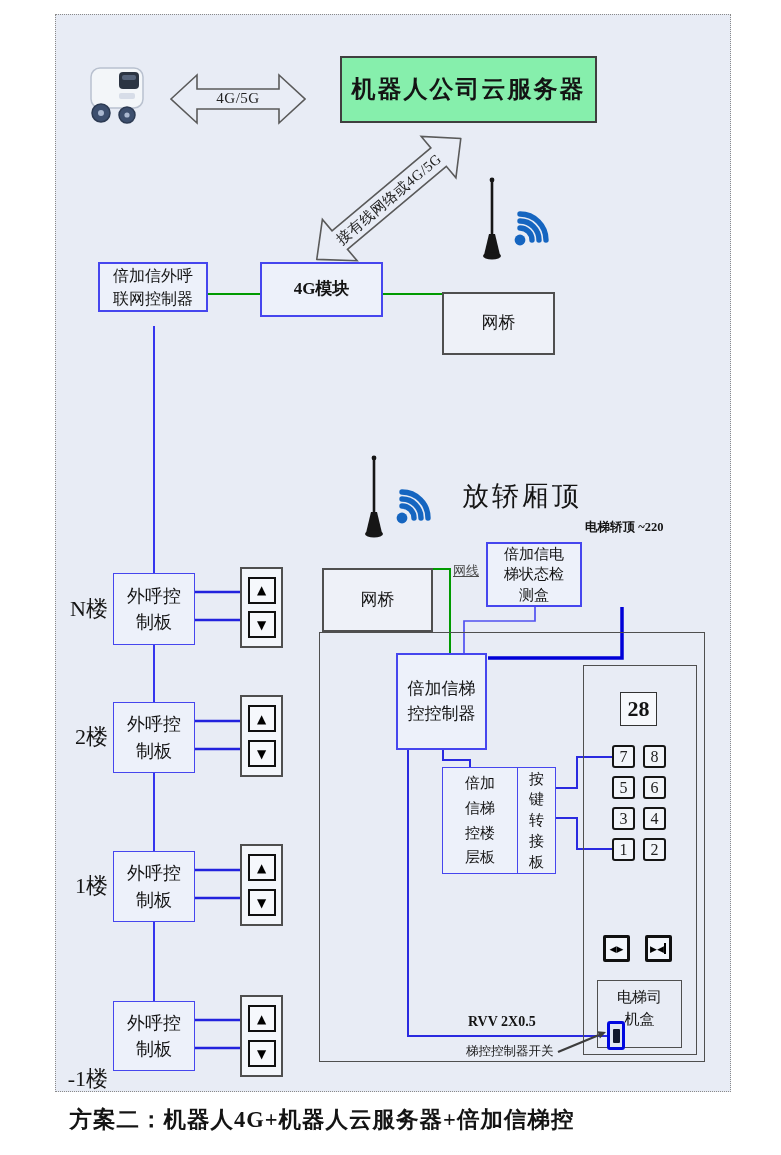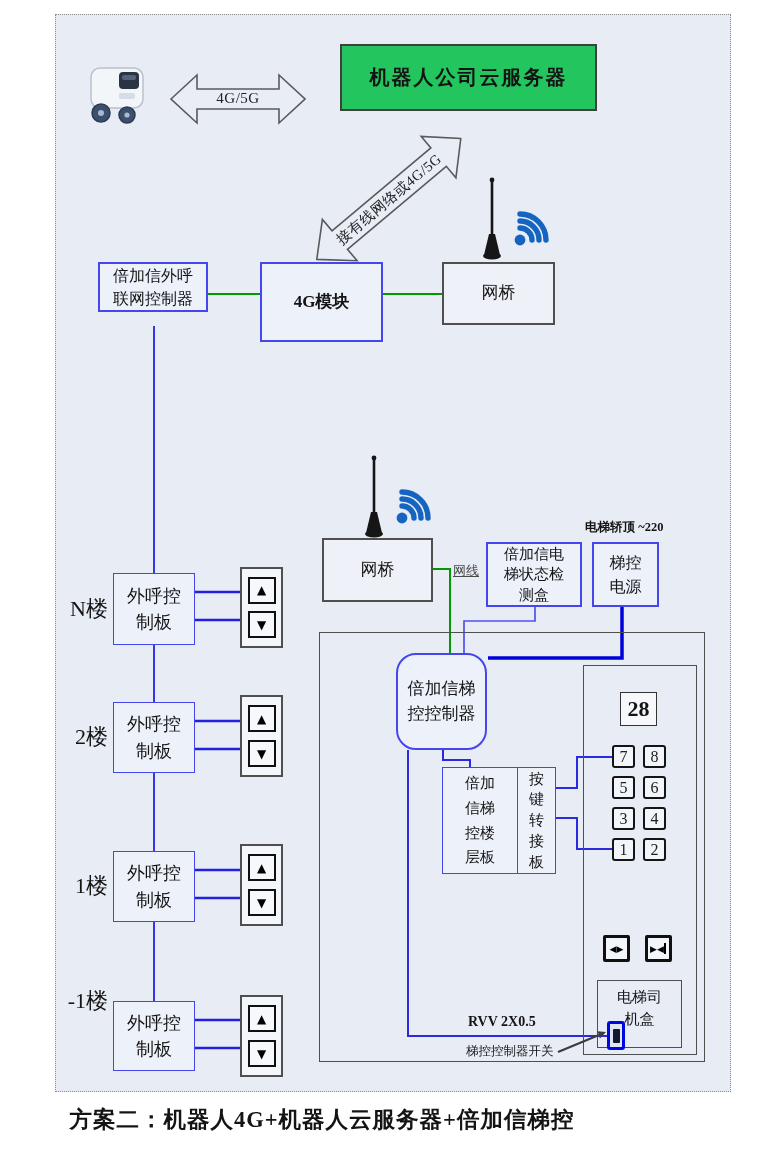--- a/index.html
+++ b/index.html
@@ -3,21 +3,21 @@
 <meta charset="utf-8">
 <style>
   html,body{margin:0;padding:0;background:#ffffff;}
   .canvas{position:relative;width:781px;height:1155px;background:#ffffff;overflow:hidden;
           font-family:"Liberation Serif","DejaVu Serif",serif;color:#141414;}
   .abs{position:absolute;box-sizing:border-box;}
   .board{left:55px;top:14px;width:676px;height:1078px;background:#e8ecf5;border:1px dotted #8a8a8a;}
   .box{display:flex;align-items:center;justify-content:center;text-align:center;
        white-space:pre-line;line-height:1.45;}
   .blue{border:2px solid #4646ee;background:#edf1fa;}
-  .gray{border:2px solid #4f4f4f;background:#eef1f8;}
+  .gray{border:2px solid #4f4f4f;background:#eef1f8;margin-top:30px;}
   .frame{border:2px solid #4f4f4f;background:transparent;}
   .lbl{white-space:pre;line-height:1.2;}
   .b{font-weight:bold;}
   svg.layer{position:absolute;left:0;top:0;}
   .cop-btn{position:absolute;box-sizing:border-box;width:23px;height:23px;border:2.5px solid #151515;
            border-radius:3px;background:#f2f5fa;display:flex;align-items:center;justify-content:center;
            font-size:16px;color:#222;}
   .door-btn{position:absolute;box-sizing:border-box;width:27px;height:27px;border:3px solid #101010;
             border-radius:2px;background:#f2f5fa;display:flex;align-items:center;justify-content:center;
             font-size:9px;letter-spacing:0;color:#000;font-family:"DejaVu Sans",sans-serif;}
@@ -87,21 +87,21 @@
     <circle cx="43" cy="51" r="2.6" fill="#aab8d0"></circle>
   </svg>
 
   <div class="abs" style="left:170px;top:73px;width:136px;height:52px;">
     <svg width="136" height="52" viewBox="0 0 136 52">
       <polygon points="1,26 27,2 27,16 109,16 109,2 135,26 109,50 109,36 27,36 27,50" fill="#e9edf6" stroke="#5a5a5a" stroke-width="1.6"></polygon>
     </svg>
     <div class="arrow-text" style="left:0;top:17px;width:136px;font-size:15px;">4G/5G</div>
   </div>
 
-  <div class="abs box" style="left:340px;top:44px;width:257px;height:67px;border:2px solid #3f3f3f;background:#22c55e;font-size:20px;font-weight:bold;letter-spacing:2px;">机器人公司云服务器</div>
+  <div class="abs box" style="left:340px;top:56px;width:257px;height:67px;border:2px solid #3f3f3f;background:#86efac;font-size:24px;font-weight:bold;letter-spacing:2px;">机器人公司云服务器</div>
 
   <div class="abs" style="left:316px;top:225px;width:190px;height:70px;transform:rotate(-40deg);transform-origin:0 35px;">
     <svg width="190" height="70" viewBox="0 0 190 70">
       <polygon points="1,35 31,8 31,23 160,23 160,8 189,35 160,62 160,47 31,47 31,62" fill="#e9edf6" stroke="#5a5a5a" stroke-width="1.6"></polygon>
     </svg>
     <div class="arrow-text" style="left:6px;top:26px;width:178px;font-size:14.5px;">接有线网络或4G/5G</div>
   </div>
 
   <svg class="abs" style="left:480px;top:176px;" width="72" height="86" viewBox="0 0 72 86">
     <circle cx="12" cy="4" r="2.4" fill="#161616"></circle>
@@ -111,21 +111,21 @@
     <g stroke="#1565c0" stroke-width="5.4" fill="none" stroke-linecap="round">
       <path d="M 40 52 A 12 12 0 0 1 52 64"></path>
       <path d="M 40 45 A 19 19 0 0 1 59 64"></path>
       <path d="M 40 38 A 26 26 0 0 1 66 64"></path>
     </g>
     <circle cx="40" cy="64" r="5.4" fill="#1565c0"></circle>
   </svg>
 
   <div class="abs box blue" style="left:98px;top:262px;width:110px;height:50px;font-size:16px;">倍加信外呼
 联网控制器</div>
-  <div class="abs box blue b" style="left:260px;top:262px;width:123px;height:80px;font-size:17px;">4G模块</div>
+  <div class="abs box blue b" style="left:260px;top:262px;width:123px;height:55px;font-size:17px;">4G模块</div>
   <div class="abs box gray" style="left:442px;top:262px;width:113px;height:63px;font-size:17px;">网桥</div>
 
 
   <div class="abs lbl floor-name" style="left:40px;top:596px;width:68px;">N楼</div>
   <div class="abs box blue" style="left:113px;top:573px;width:82px;height:72px;border-width:1.5px;font-size:18px;">外呼控
 制板</div>
   <div class="abs hall-panel" style="left:240px;top:567px;width:43px;height:81px;">
     <div class="hall-btn">▲</div>
     <div class="hall-btn">▼</div>
   </div>
@@ -139,58 +139,57 @@
   </div>
 
   <div class="abs lbl floor-name" style="left:40px;top:873px;width:68px;">1楼</div>
   <div class="abs box blue" style="left:113px;top:851px;width:82px;height:71px;border-width:1.5px;font-size:18px;">外呼控
 制板</div>
   <div class="abs hall-panel" style="left:240px;top:844px;width:43px;height:82px;">
     <div class="hall-btn">▲</div>
     <div class="hall-btn">▼</div>
   </div>
 
-  <div class="abs lbl floor-name" style="left:40px;top:988px;width:68px;">-1楼</div>
+  <div class="abs lbl floor-name" style="left:40px;top:1066px;width:68px;">-1楼</div>
   <div class="abs box blue" style="left:113px;top:1001px;width:82px;height:70px;border-width:1.5px;font-size:18px;">外呼控
 制板</div>
   <div class="abs hall-panel" style="left:240px;top:995px;width:43px;height:82px;">
     <div class="hall-btn">▲</div>
     <div class="hall-btn">▼</div>
   </div>
 
   <svg class="abs" style="left:362px;top:454px;" width="72" height="86" viewBox="0 0 72 86">
     <circle cx="12" cy="4" r="2.4" fill="#161616"></circle>
     <line x1="12" y1="5" x2="12" y2="60" stroke="#161616" stroke-width="2.6"></line>
     <polygon points="4,79 20,79 15,58 9,58" fill="#161616"></polygon>
     <ellipse cx="12" cy="80" rx="9" ry="3.4" fill="#161616"></ellipse>
     <g stroke="#1565c0" stroke-width="5.4" fill="none" stroke-linecap="round">
       <path d="M 40 52 A 12 12 0 0 1 52 64"></path>
       <path d="M 40 45 A 19 19 0 0 1 59 64"></path>
       <path d="M 40 38 A 26 26 0 0 1 66 64"></path>
     </g>
     <circle cx="40" cy="64" r="5.4" fill="#1565c0"></circle>
   </svg>
 
+  <div class="abs lbl" style="left:462px;top:480px;font-size:27px;letter-spacing:3px;">放轿厢顶</div>
 
   <div class="abs lbl b" style="left:585px;top:520px;font-size:12.5px;">电梯轿顶 ~220</div>
 
   <div class="abs box gray" style="left:322px;top:538px;width:111px;height:64px;font-size:17px;">网桥</div>
 
   <div class="abs lbl" style="left:453px;top:563px;font-size:13px;color:#4a4a4a;text-decoration:underline;">网线</div>
 
   <div class="abs box blue" style="left:486px;top:542px;width:96px;height:65px;font-size:15px;line-height:1.35;">倍加信电
 梯状态检
 测盒</div>
 
-  <div class="abs box blue" style="left:592px;top:542px;width:67px;height:65px;font-size:16px;">梯控
-电源</div>
 
   <div class="abs frame" style="left:319px;top:632px;width:386px;height:430px;border-width:1.7px;"></div>
 
-  <div class="abs box blue" style="left:396px;top:653px;width:91px;height:97px;font-size:17px;border-radius:20px;">倍加信梯
+  <div class="abs box blue" style="left:396px;top:653px;width:91px;height:97px;font-size:17px;">倍加信梯
 控控制器</div>
 
   <div class="abs box blue" style="left:442px;top:767px;width:76px;height:107px;border-width:1.5px;font-size:15px;line-height:1.65;">倍加
 信梯
 控楼
 层板</div>
   <div class="abs box blue" style="left:517px;top:767px;width:39px;height:107px;border-width:1.5px;font-size:15px;line-height:1.38;">按
 键
 转
 接

